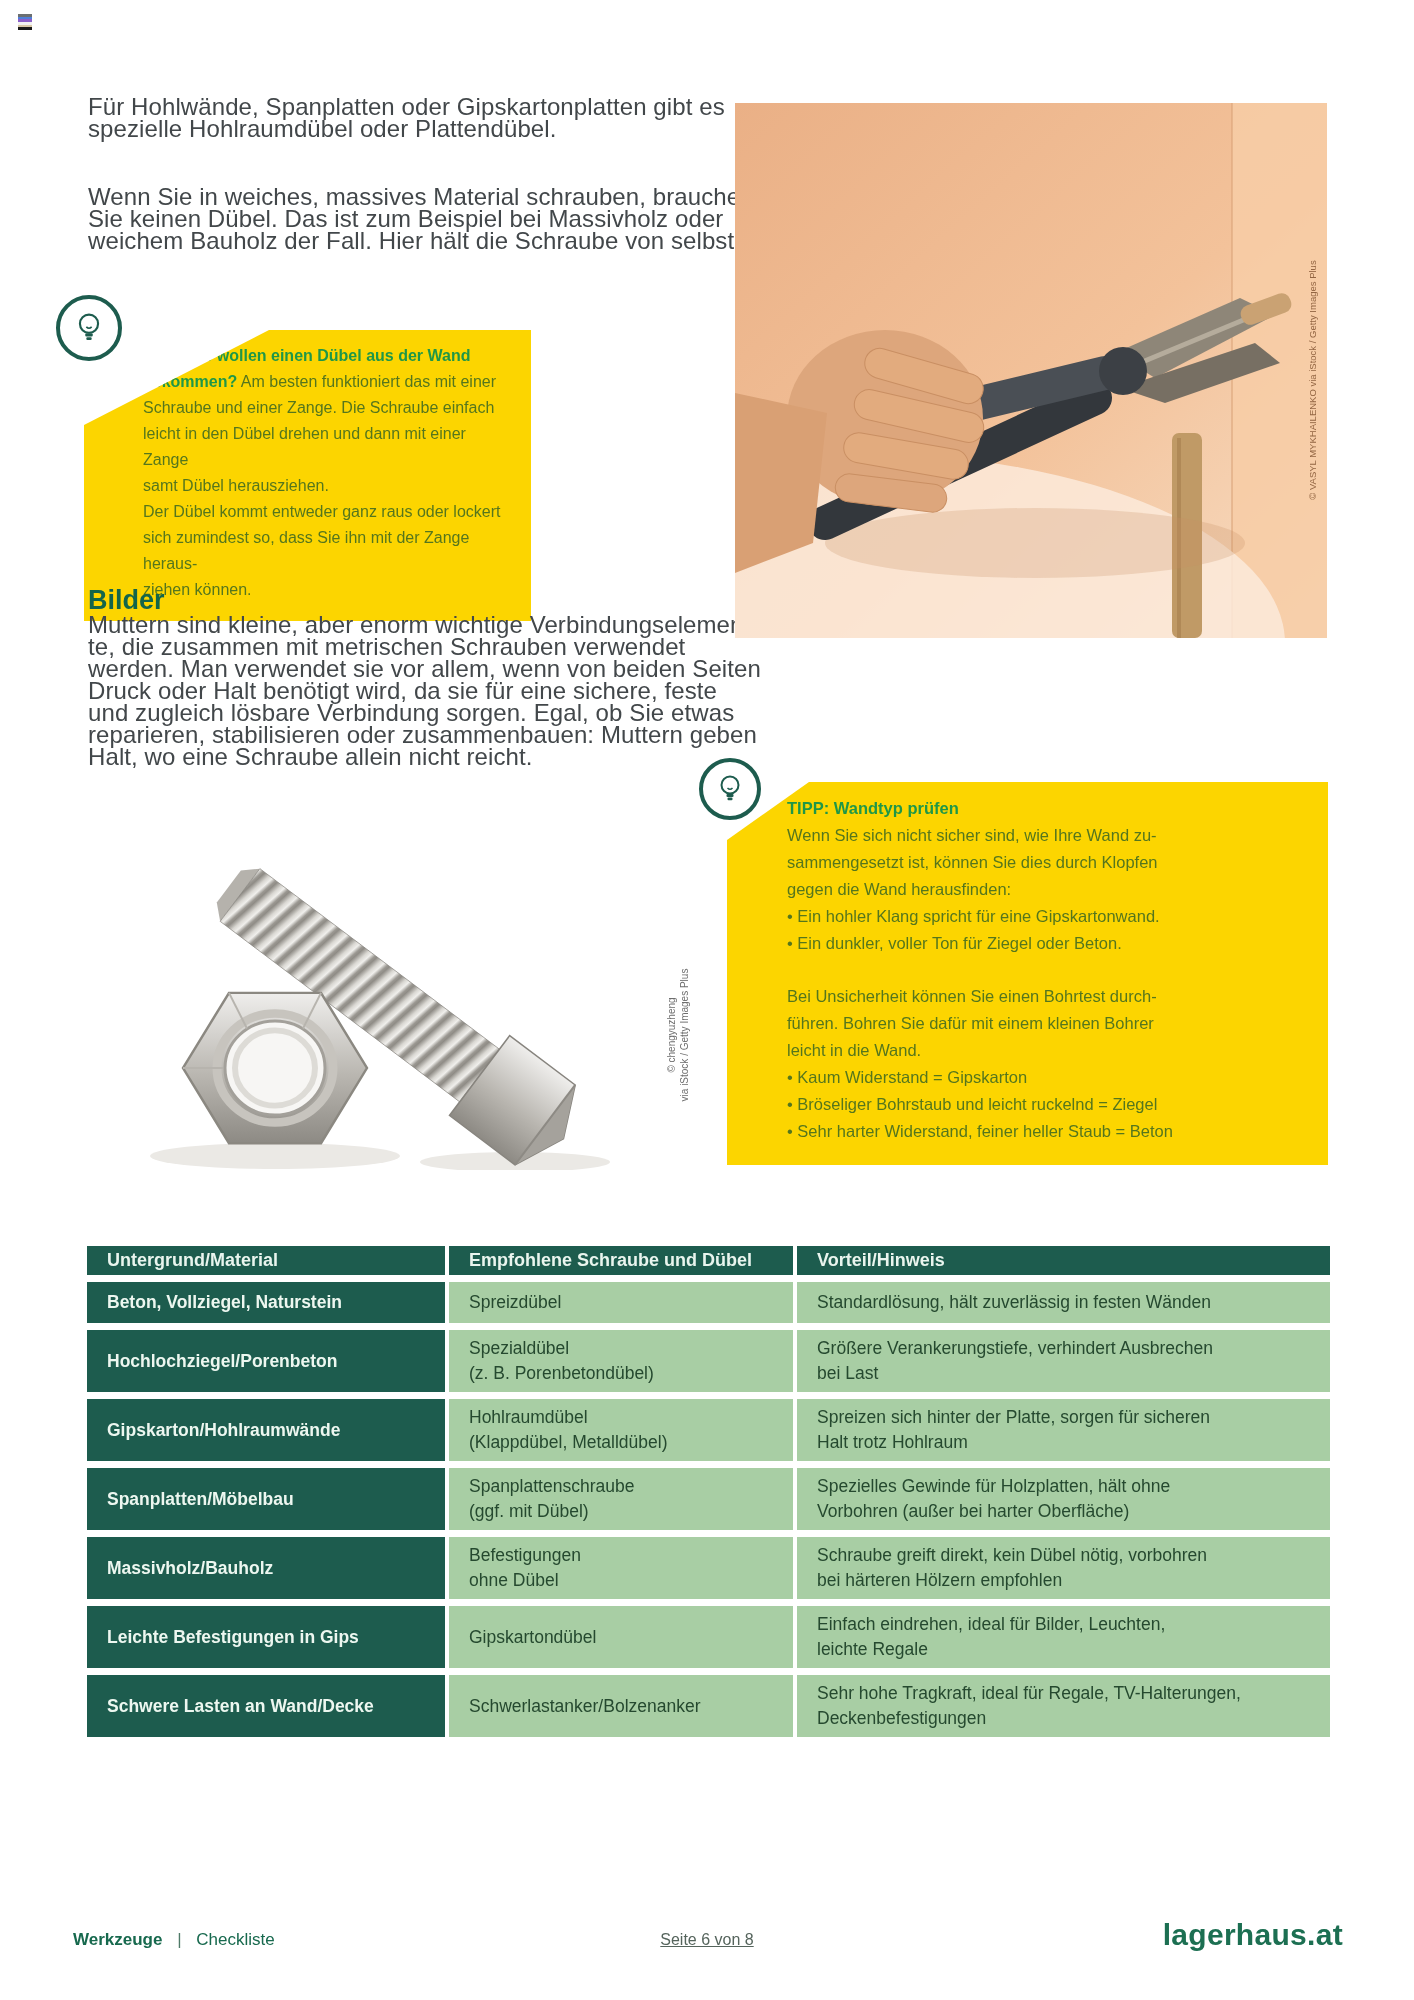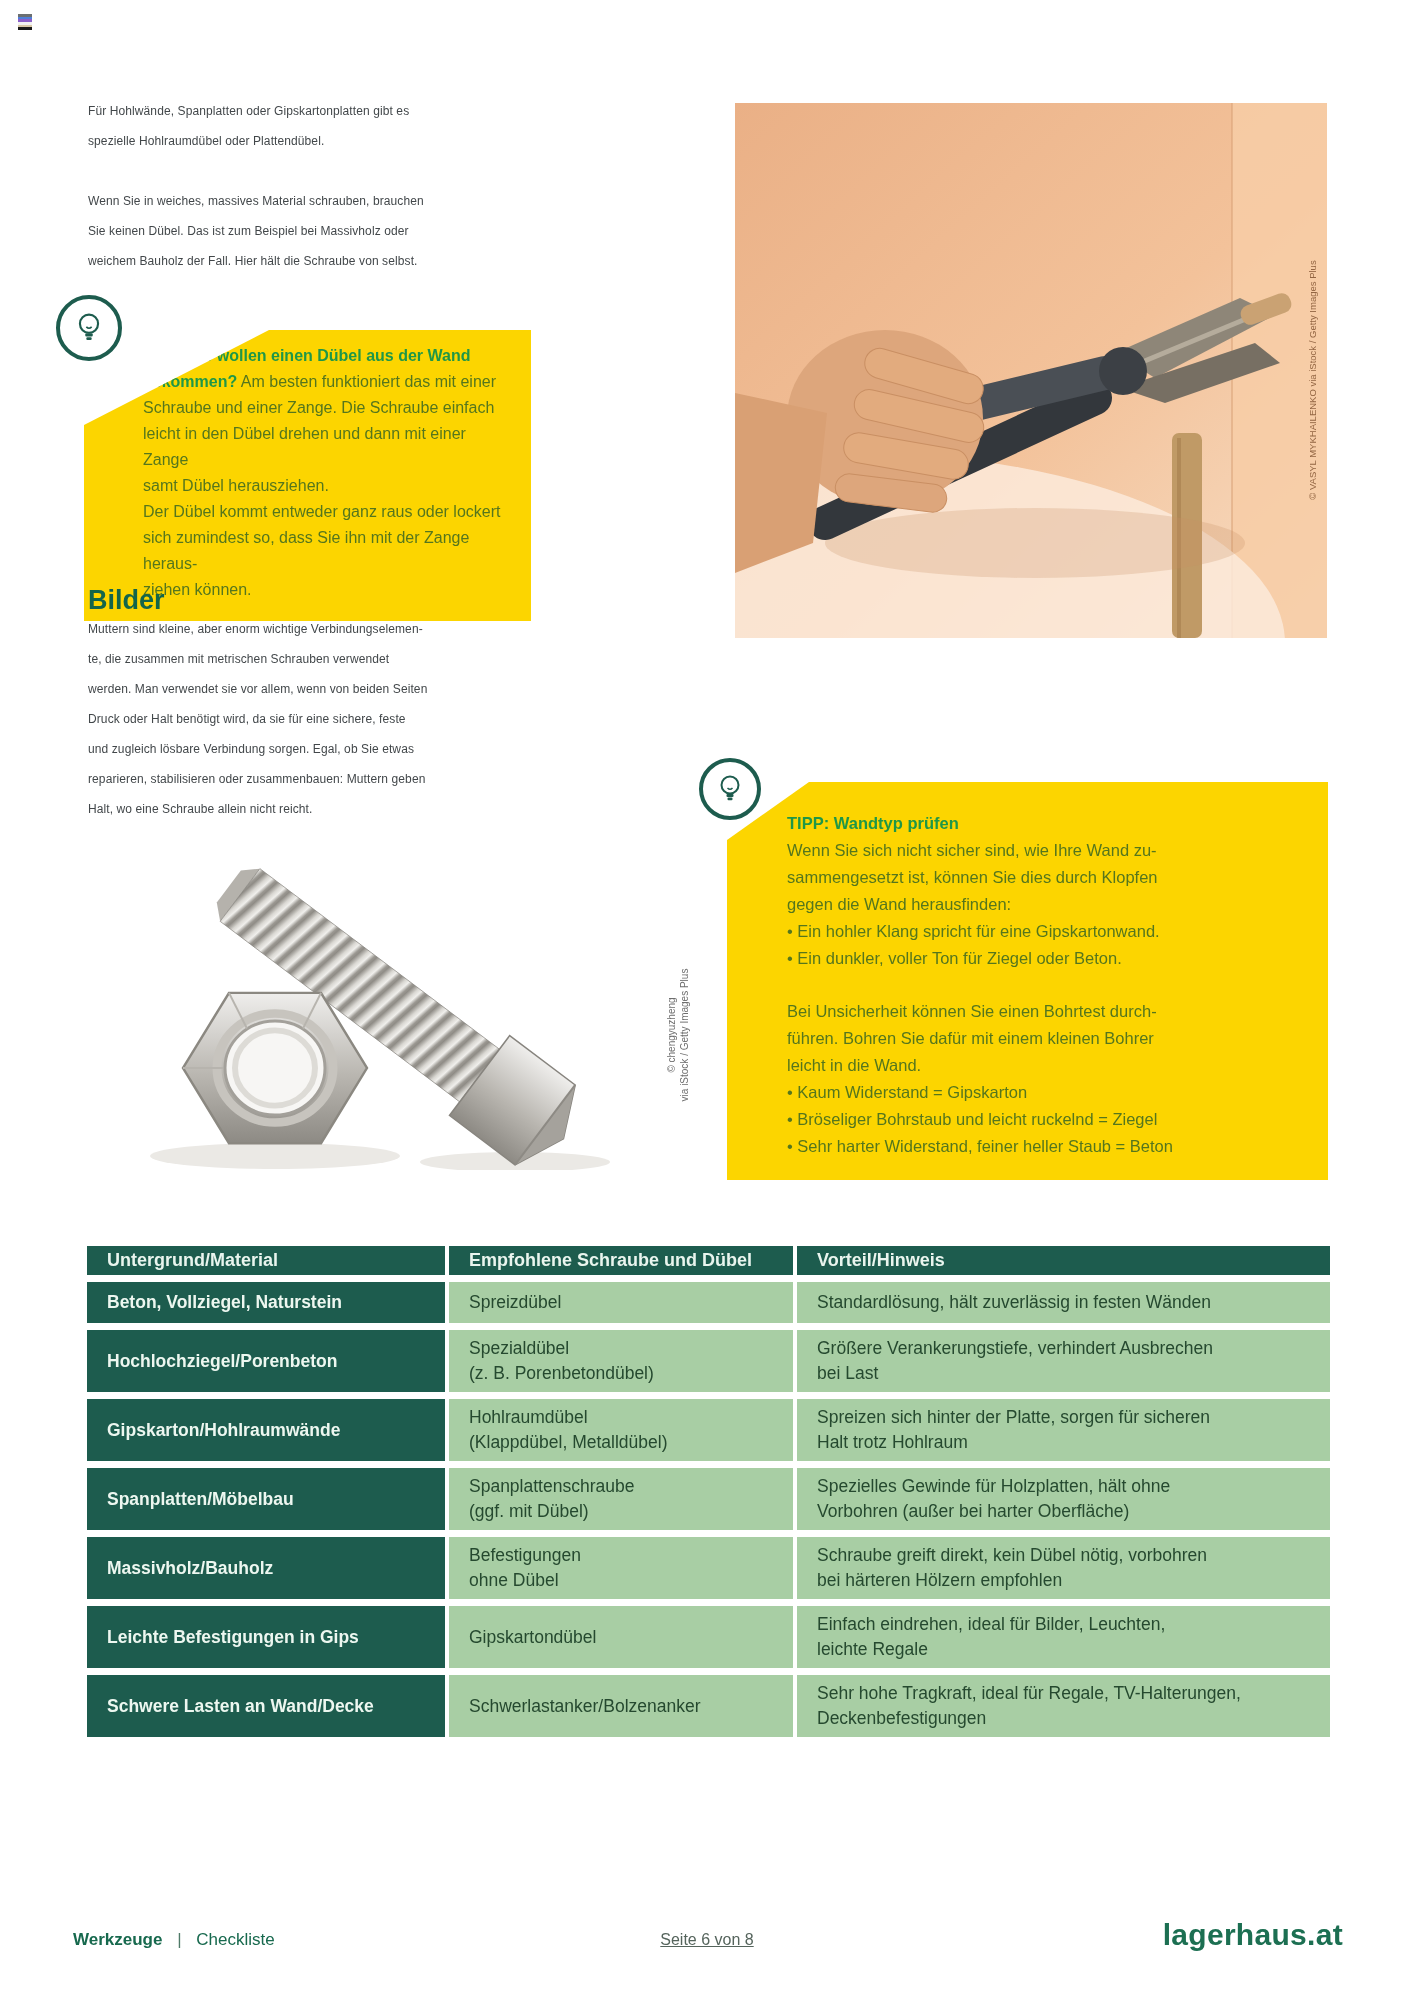--- a/index.html
+++ b/index.html
@@ -5,30 +5,30 @@
   html,body{margin:0;padding:0;background:#e9e9e9;}
   #page{
     position:relative;width:1414px;height:2000px;background:#ffffff;
     font-family:"Liberation Sans", sans-serif;overflow:hidden;margin:0 auto;
   }
   .abs{position:absolute;}
   
   #corner-icon{left:18px;top:14px;width:14px;height:16px;display:flex;flex-direction:column;}
   #corner-icon div{flex:1;}
   
-  .body-text{white-space:pre-line;font-size:12px;line-height:30px;color:#42474a;letter-spacing:.1px;}
+  .body-text{white-space:pre-line;font-size:24px;line-height:22px;color:#42474a;letter-spacing:.1px;}
   .section-heading{font-size:27px;font-weight:bold;color:#13654a;}
   
   .tip-box{background:#fcd500;color:#55761d;}
   .tip-text{white-space:pre-line;}
   .tip-title{color:#1f9747;font-weight:bold;}
   #tip1{left:84px;top:330px;width:447px;padding:13px 18px 18px 59px;box-sizing:border-box;
         font-size:16px;line-height:26px;
         clip-path:polygon(185px 0, 100% 0, 100% 100%, 0 100%, 0 95px);}
-  #tip2{left:727px;top:782px;width:601px;padding:28px 22px 20px 60px;box-sizing:border-box;
+  #tip2{left:727px;top:782px;width:601px;padding:13px 22px 20px 60px;box-sizing:border-box;
         font-size:16.5px;line-height:27px;
         clip-path:polygon(82px 0, 100% 0, 100% 100%, 0 100%, 0 58px);}
   .tip-gap{height:26px;}
   
   .bulb-circle{width:66px;height:66px;border:4px solid #1d5c4e;border-radius:50%;
      background:#fff;box-sizing:border-box;display:flex;align-items:center;justify-content:center;z-index:3;}
   #bulb1{left:56px;top:295px;}
   #bulb2{left:699px;top:758px;width:62px;height:62px;}
   
   #pliers-photo{left:735px;top:103px;width:592px;height:535px;}

